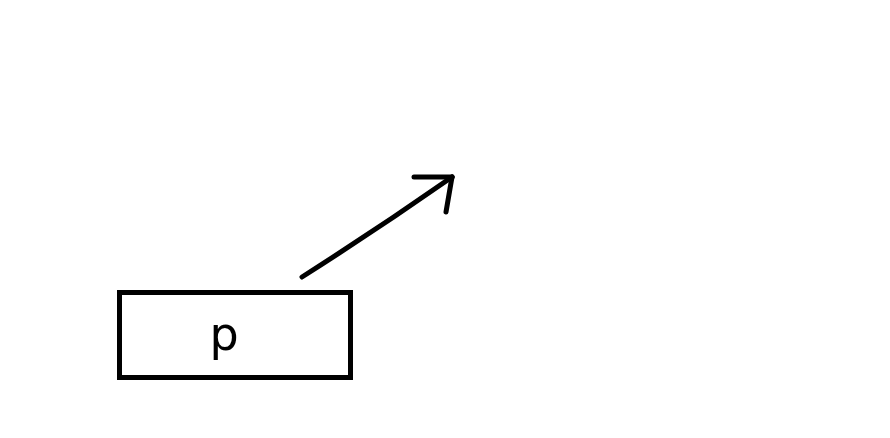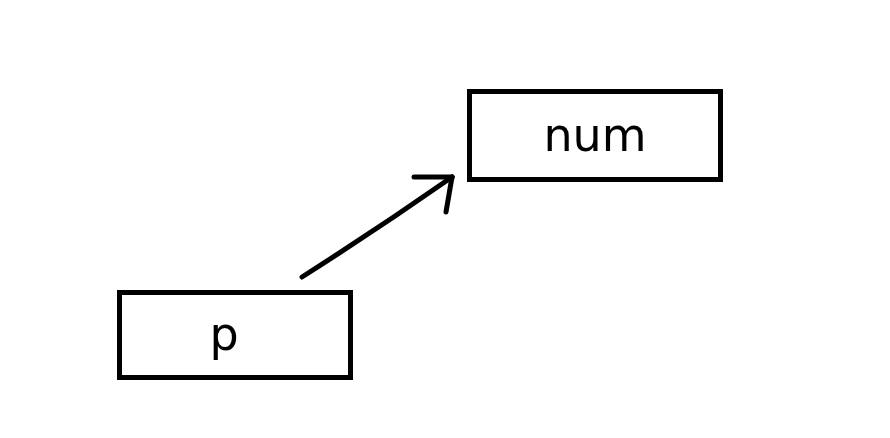--- a/index.html
+++ b/index.html
@@ -67,23 +67,20 @@
     width: 890px;
     height: 438px;
     pointer-events: none;
   }
 </style>
 </head>
 <body>
 
 <div id="canvas">
 
-  <div class="node-box" id="box-num" style="left: 467px; top: 89px; width: 256px; height: 93px; border-width: 5px; border-color: rgb(0, 0, 0); background: rgb(255, 255, 255);">
-    <span class="node-label" id="label-num" style="font-size: 46px;">num</span>
-  </div>
 
   <div class="node-box" id="box-p" style="left: 117px; top: 290px; width: 236px; height: 90px; border-width: 5px; border-color: rgb(0, 0, 0); background: rgb(255, 255, 255);">
     <span class="node-label" id="label-p" style="font-size: 46px;">p</span>
   </div>
 
   <svg id="arrow-layer" viewBox="0 0 890 438" xmlns="http://www.w3.org/2000/svg">
     <g id="arrow-p-to-num">
       <path id="arrow-shaft" fill="none" stroke="#000000" stroke-width="5" stroke-linecap="round" stroke-linejoin="round" d="M 302 277 Q 379 228 452 177"></path>
       <path id="arrow-barb-left" fill="none" stroke="#000000" stroke-width="5" stroke-linecap="round" stroke-linejoin="round" d="M 452 177 L 414 177"></path>
       <path id="arrow-barb-down" fill="none" stroke="#000000" stroke-width="5" stroke-linecap="round" stroke-linejoin="round" d="M 452 177 Q 449 194.5 446 212"></path>

